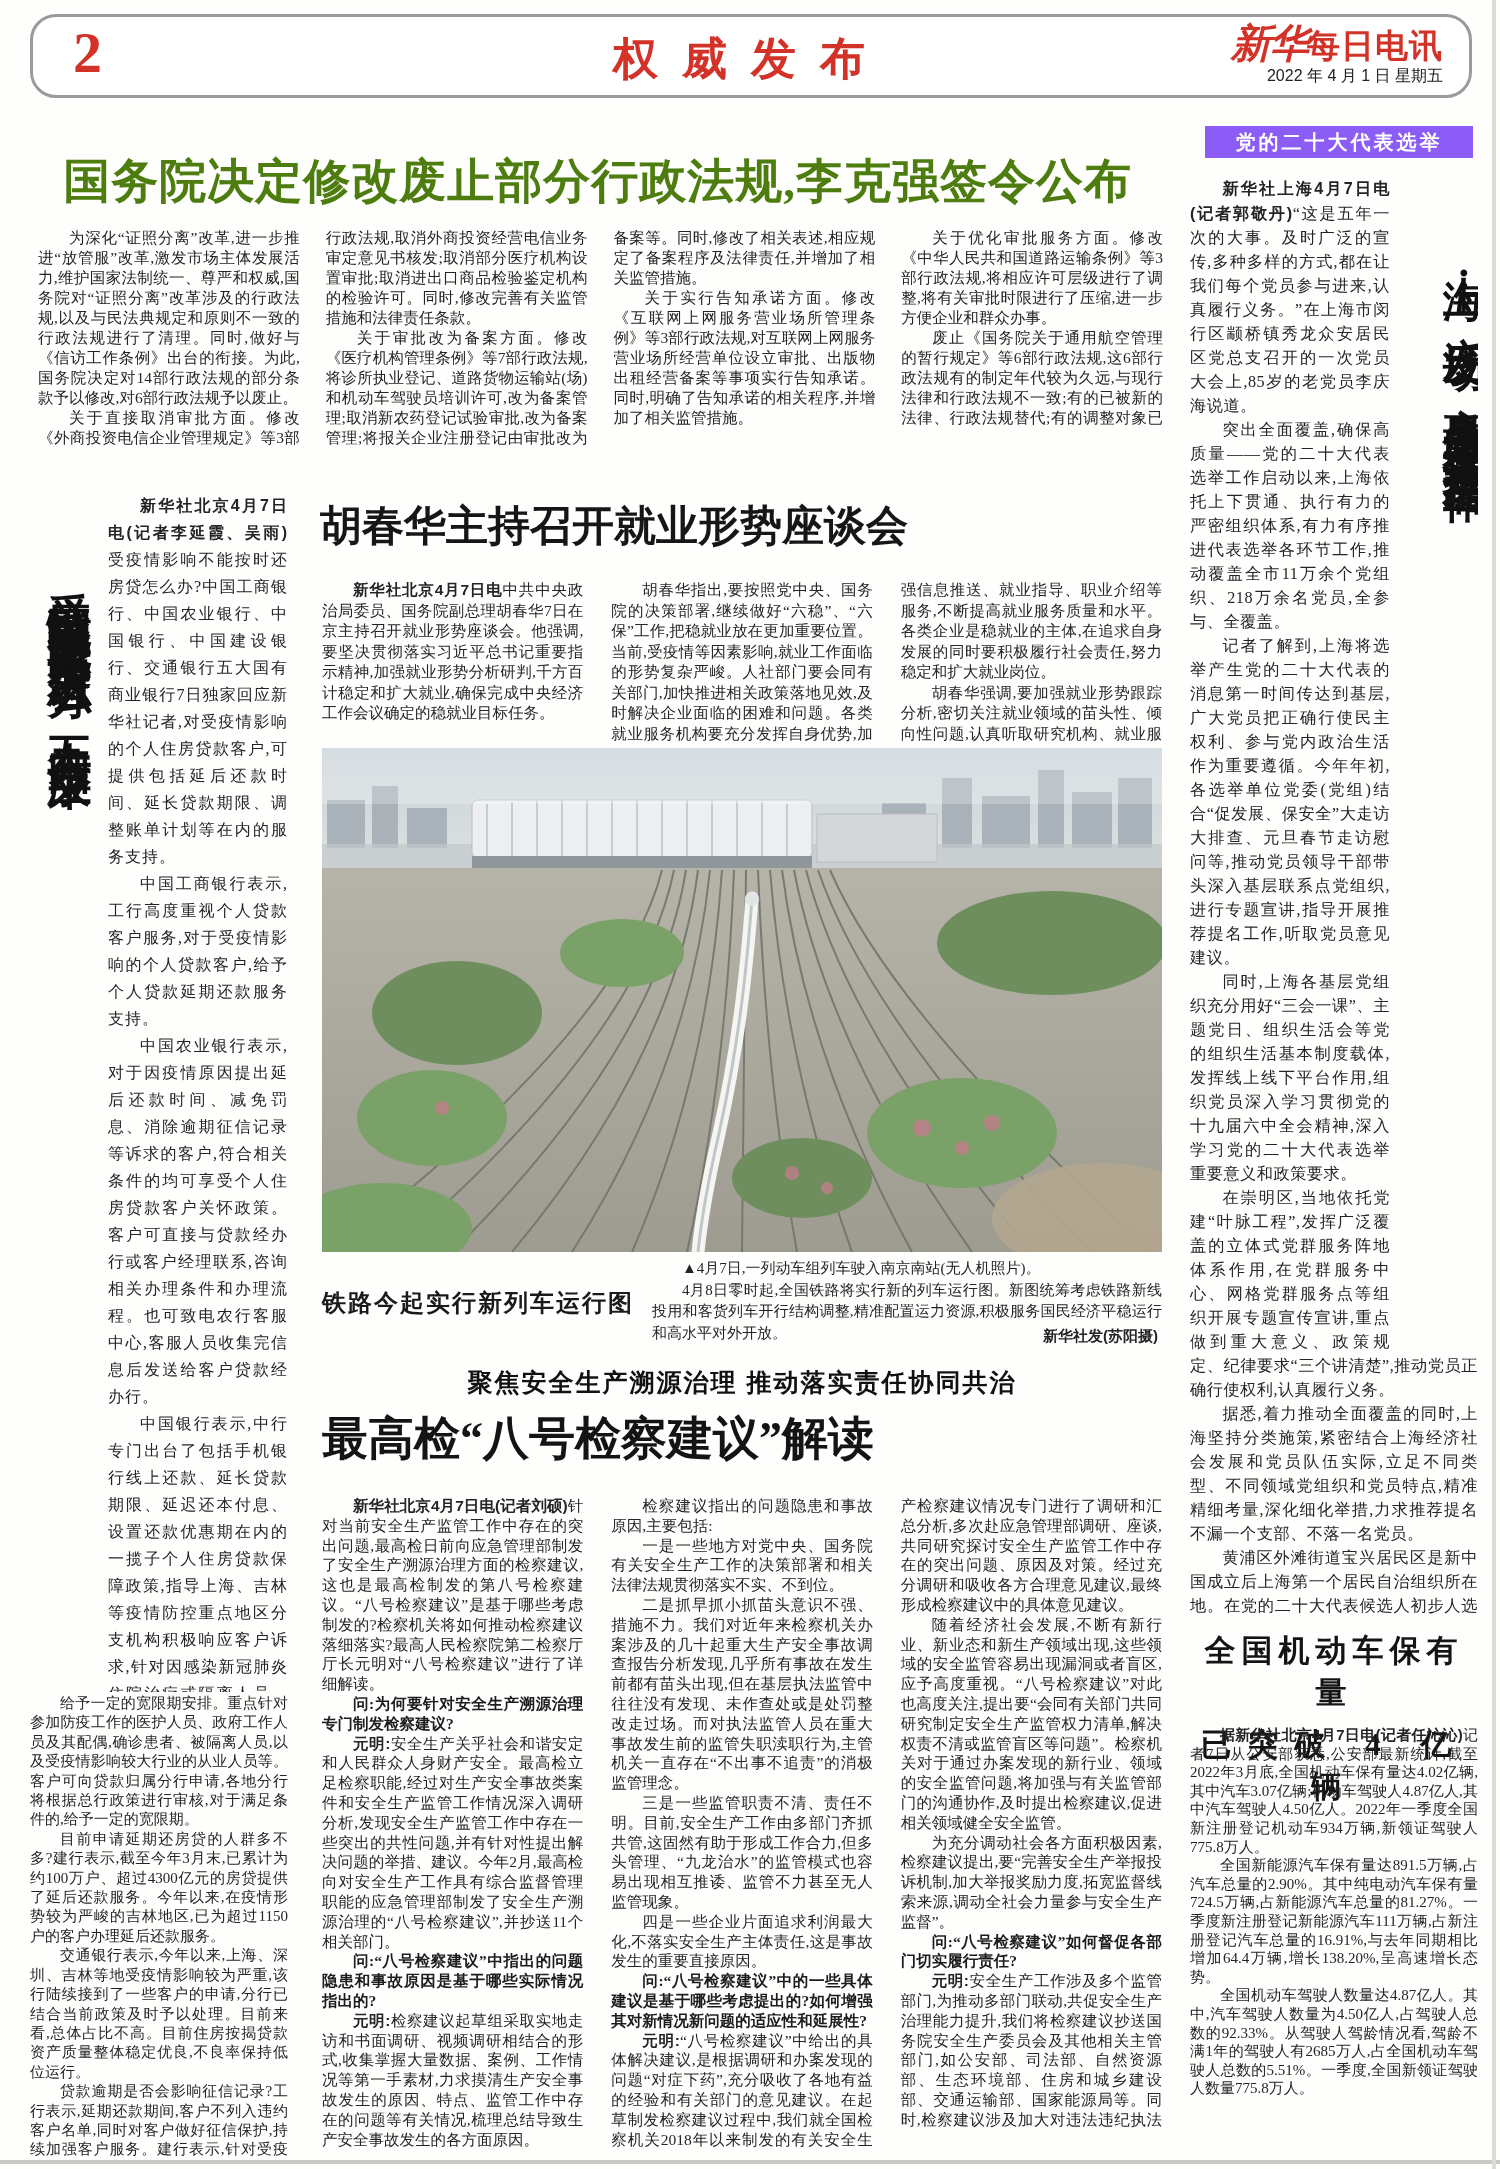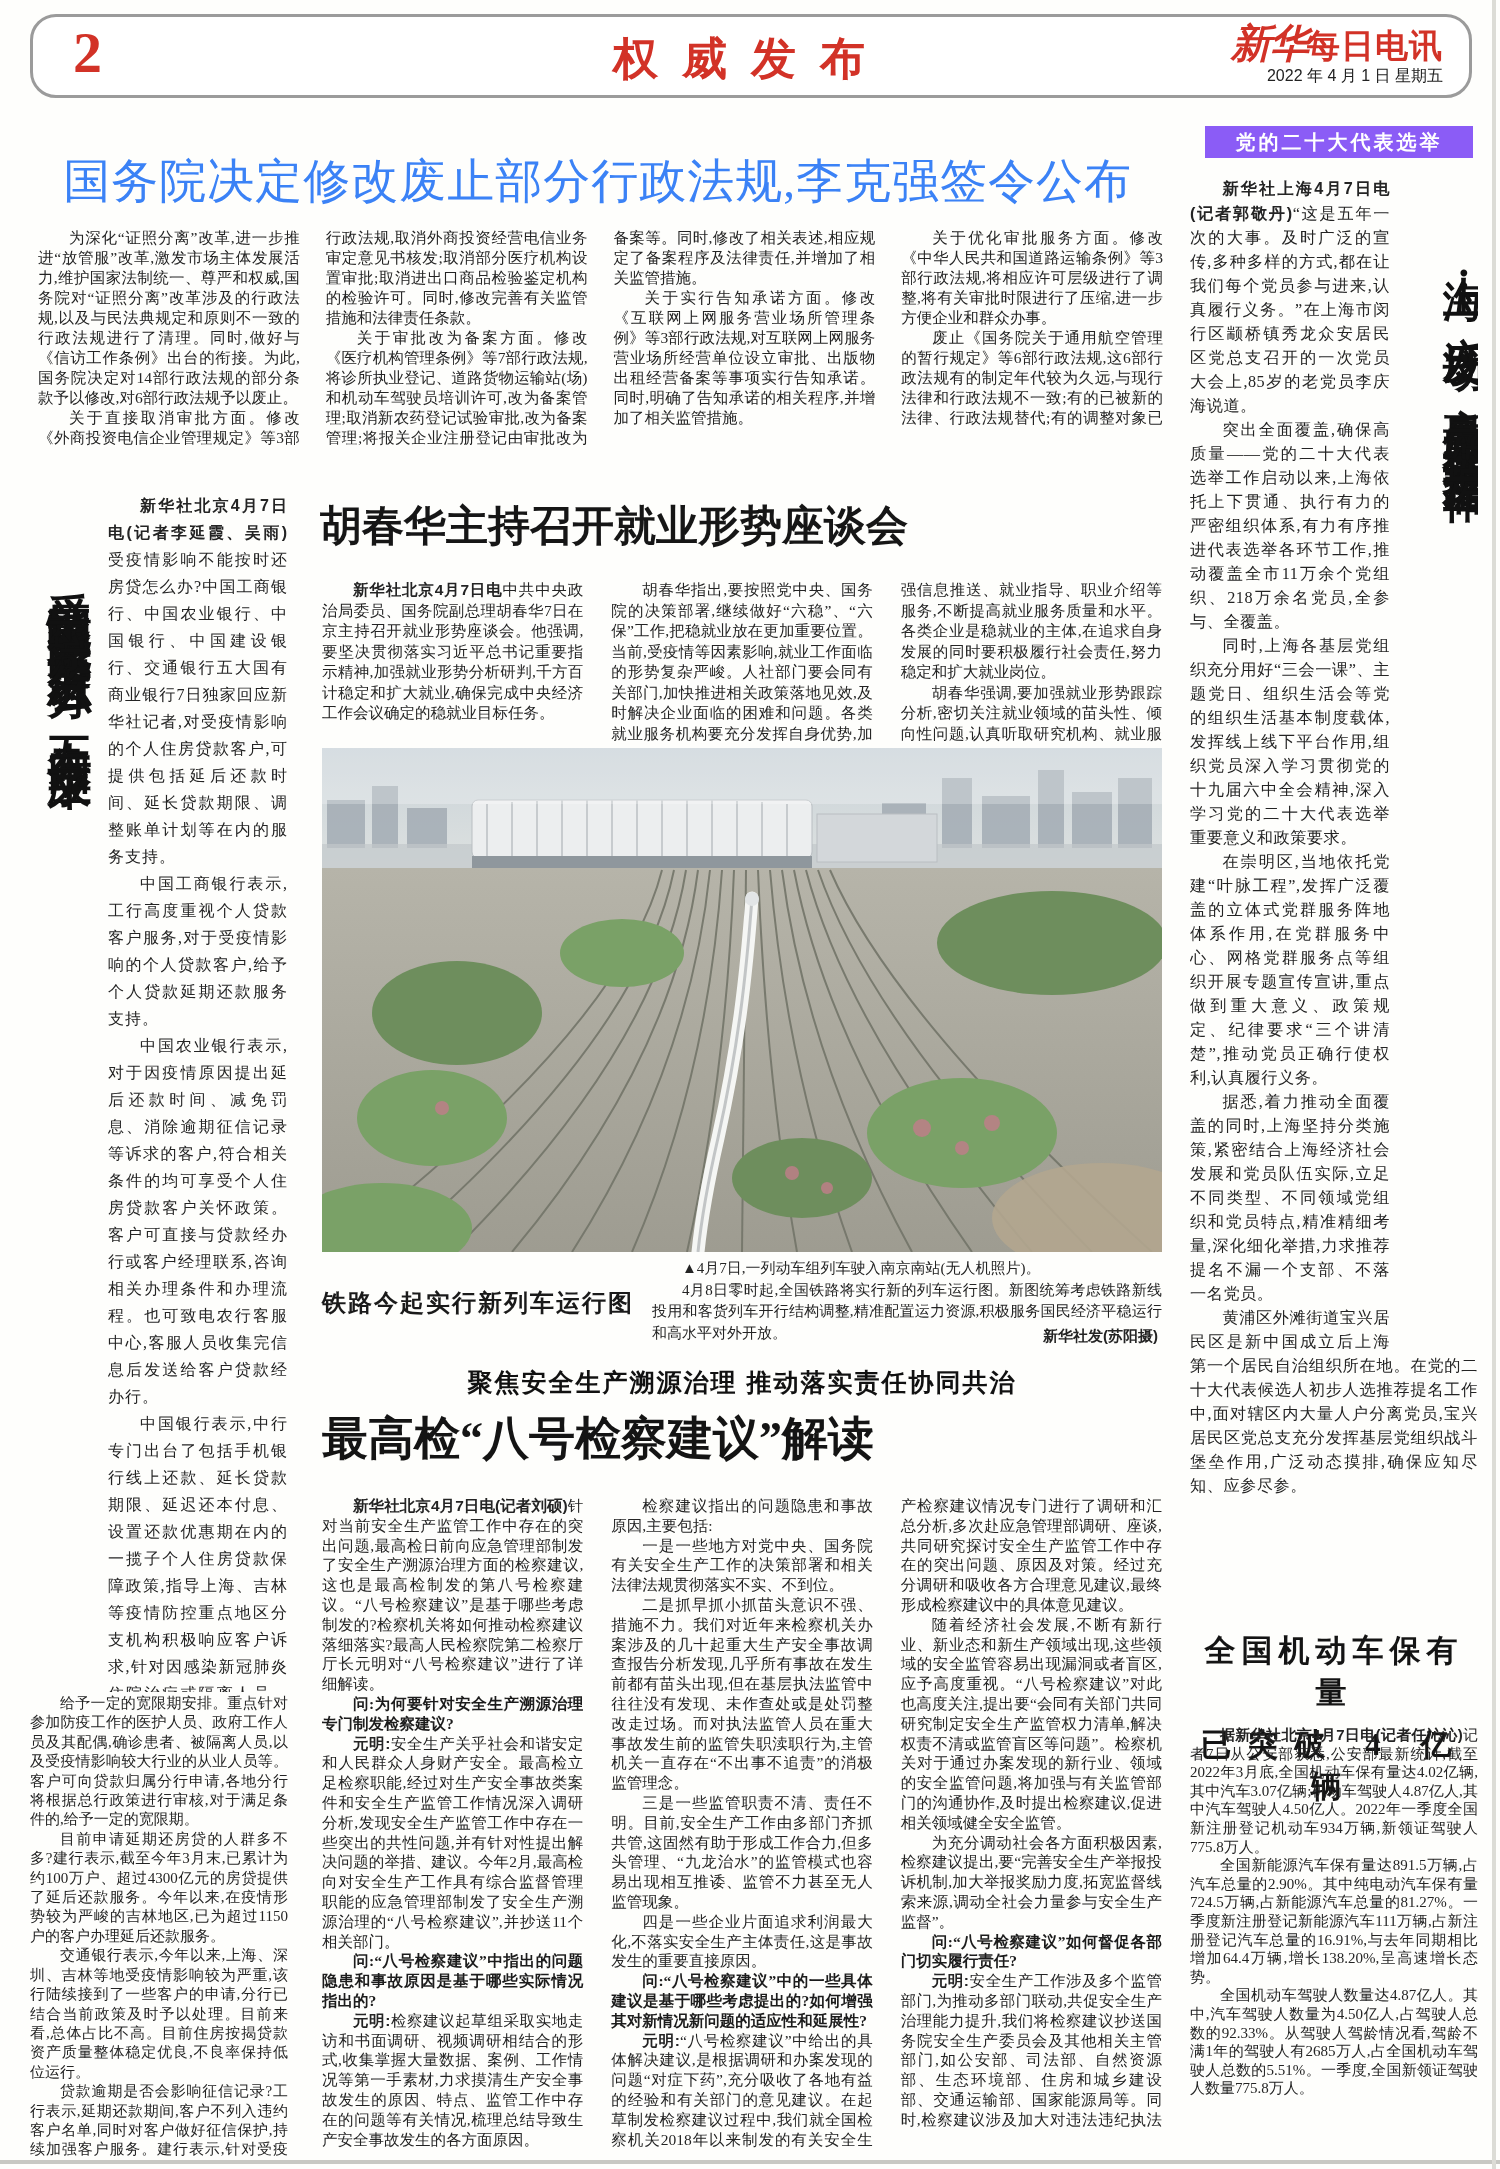--- a/index.html
+++ b/index.html
@@ -14,21 +14,21 @@
   .q{font-weight:700;color:#1c1c1c;}
   
   .banner{left:30px;top:14px;width:1436px;height:78px;border:3px solid #9b9b9b;border-radius:26px;background:#fff;}
   .page-num{position:absolute;left:40px;top:2px;font-size:58px;font-weight:700;color:#d23227;}
   .section-title{position:absolute;left:50%;top:12px;transform:translateX(-50%);font-size:45px;font-weight:700;color:#d23227;letter-spacing:24px;white-space:nowrap;}
   .brand{position:absolute;right:26px;top:6px;text-align:right;line-height:1.05;}
   .brand-script{font-size:40px;font-weight:700;color:#d23227;font-style:italic;letter-spacing:-2px;}
   .brand-rest{font-size:33px;font-weight:700;color:#d23227;letter-spacing:1px;}
   .date-line{font-size:16px;color:#222;margin-top:3px;font-family:"Liberation Sans","DejaVu Sans",sans-serif;}
   
-  .h-main{left:30px;top:150px;width:1135px;text-align:center;font-size:47px;font-weight:400;color:#3b82f6;letter-spacing:1px;white-space:nowrap;}
+  .h-main{left:30px;top:150px;width:1135px;text-align:center;font-size:47px;font-weight:700;color:#4d7c0f;letter-spacing:1px;white-space:nowrap;}
   
   .top-art{left:38px;top:228px;width:1125px;height:222px;column-count:4;column-gap:26px;column-fill:auto;font-size:15.5px;line-height:20px;overflow:hidden;}
   
   .mort-a{left:30px;top:492px;width:258px;height:1200px;display:flex;overflow:hidden;}
   .v-head-left{width:78px;flex:0 0 78px;padding-top:64px;}
   .v-head-left .vtxt{writing-mode:vertical-rl;text-orientation:upright;font-size:44px;font-weight:700;color:#111;letter-spacing:6px;line-height:78px;height:1130px;}
   .mort-a .txt{flex:1;font-size:16px;line-height:27px;letter-spacing:1px;overflow:hidden;}
   .mort-b{left:30px;top:1694px;width:258px;height:466px;font-size:15px;line-height:19.4px;overflow:hidden;}
   
   .h-hu{left:320px;top:498px;width:842px;text-align:left;font-size:42px;font-weight:700;color:#161616;white-space:nowrap;}
@@ -81,20 +81,21 @@
   </div>
 
 <div class="abs tag">党的二十大代表选举</div>
 <div class="abs sh-art">
   <div class="v-head-right">
     <div class="vtxt">上海:广泛发动,高质量做好二十大代表推荐提名工作</div>
   </div>
   <div>
       <p><b class="lead">新华社上海4月7日电(记者郭敬丹)</b>“这是五年一次的大事。及时广泛的宣传,多种多样的方式,都在让我们每个党员参与进来,认真履行义务。”在上海市闵行区颛桥镇秀龙众安居民区党总支召开的一次党员大会上,85岁的老党员李庆海说道。</p>
       <p>突出全面覆盖,确保高质量——党的二十大代表选举工作启动以来,上海依托上下贯通、执行有力的严密组织体系,有力有序推进代表选举各环节工作,推动覆盖全市11万余个党组织、218万余名党员,全参与、全覆盖。</p>
+      <p>记者了解到,上海将选举产生党的二十大代表的消息第一时间传达到基层,广大党员把正确行使民主权利、参与党内政治生活作为重要遵循。今年年初,各选举单位党委(党组)结合“促发展、保安全”大走访大排查、元旦春节走访慰问等,推动党员领导干部带头深入基层联系点党组织,进行专题宣讲,指导开展推荐提名工作,听取党员意见建议。</p>
       <p>同时,上海各基层党组织充分用好“三会一课”、主题党日、组织生活会等党的组织生活基本制度载体,发挥线上线下平台作用,组织党员深入学习贯彻党的十九届六中全会精神,深入学习党的二十大代表选举重要意义和政策要求。</p>
       <p>在崇明区,当地依托党建“叶脉工程”,发挥广泛覆盖的立体式党群服务阵地体系作用,在党群服务中心、网格党群服务点等组织开展专题宣传宣讲,重点做到重大意义、政策规定、纪律要求“三个讲清楚”,推动党员正确行使权利,认真履行义务。</p>
       <p>据悉,着力推动全面覆盖的同时,上海坚持分类施策,紧密结合上海经济社会发展和党员队伍实际,立足不同类型、不同领域党组织和党员特点,精准精细考量,深化细化举措,力求推荐提名不漏一个支部、不落一名党员。</p>
       <p>黄浦区外滩街道宝兴居民区是新中国成立后上海第一个居民自治组织所在地。在党的二十大代表候选人初步人选推荐提名工作中,面对辖区内大量人户分离党员,宝兴居民区党总支充分发挥基层党组织战斗堡垒作用,广泛动态摸排,确保应知尽知、应参尽参。</p>
     </div>
 </div>
 
 <div class="abs mort-a">
   <div class="v-head-left">
     <div class="vtxt">受疫情影响不能按时还房贷怎么办?五大行回应来了</div>

